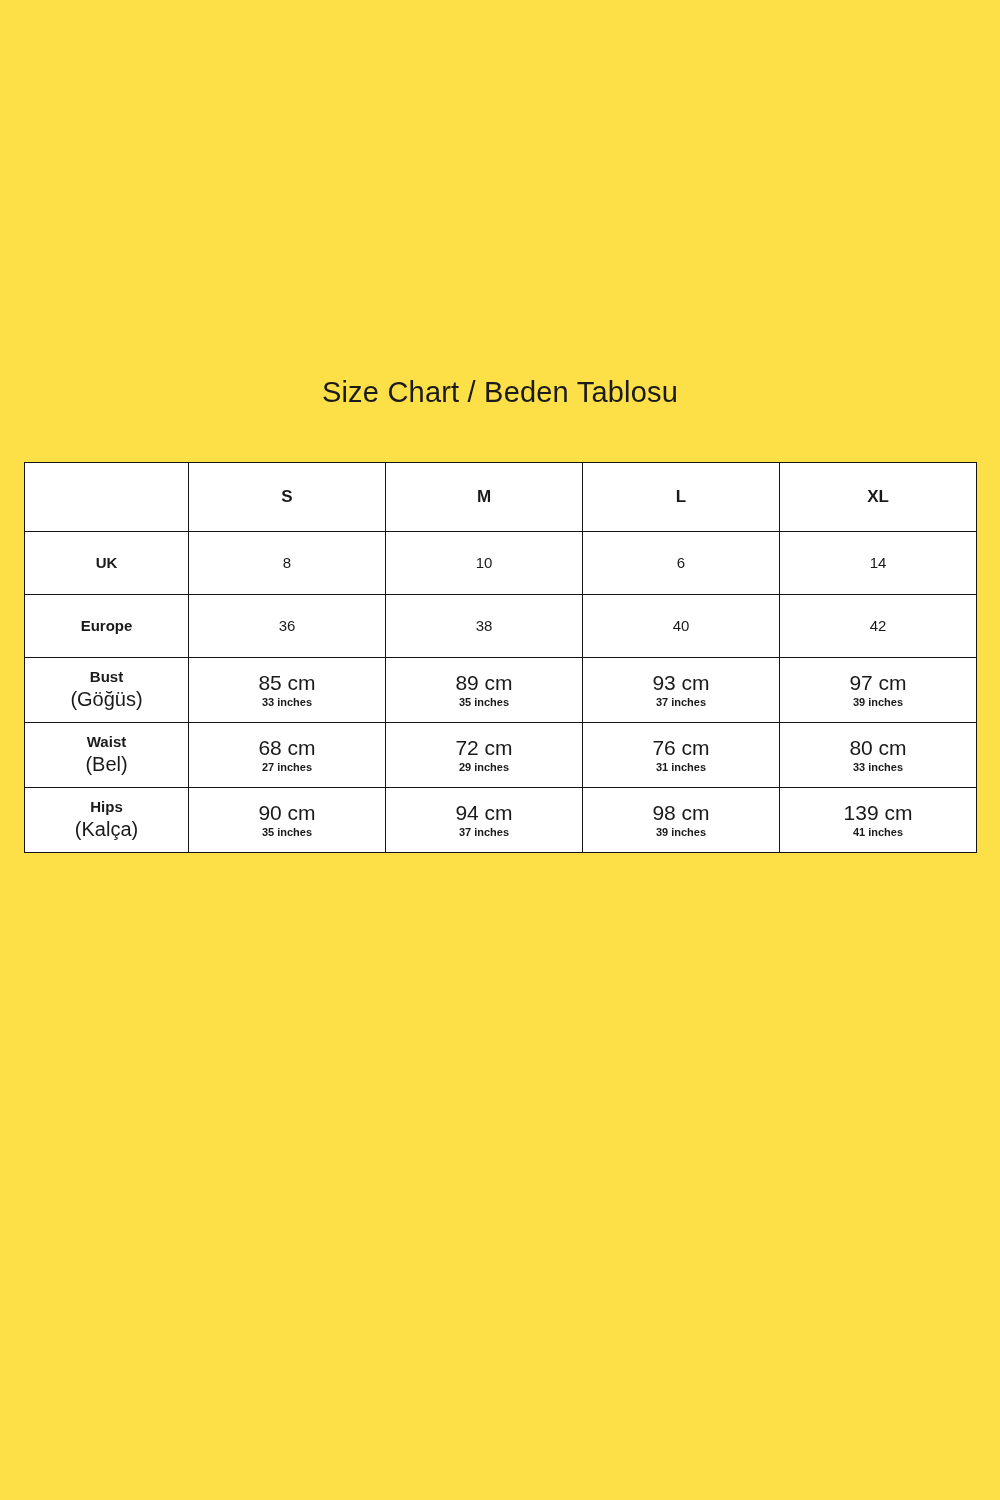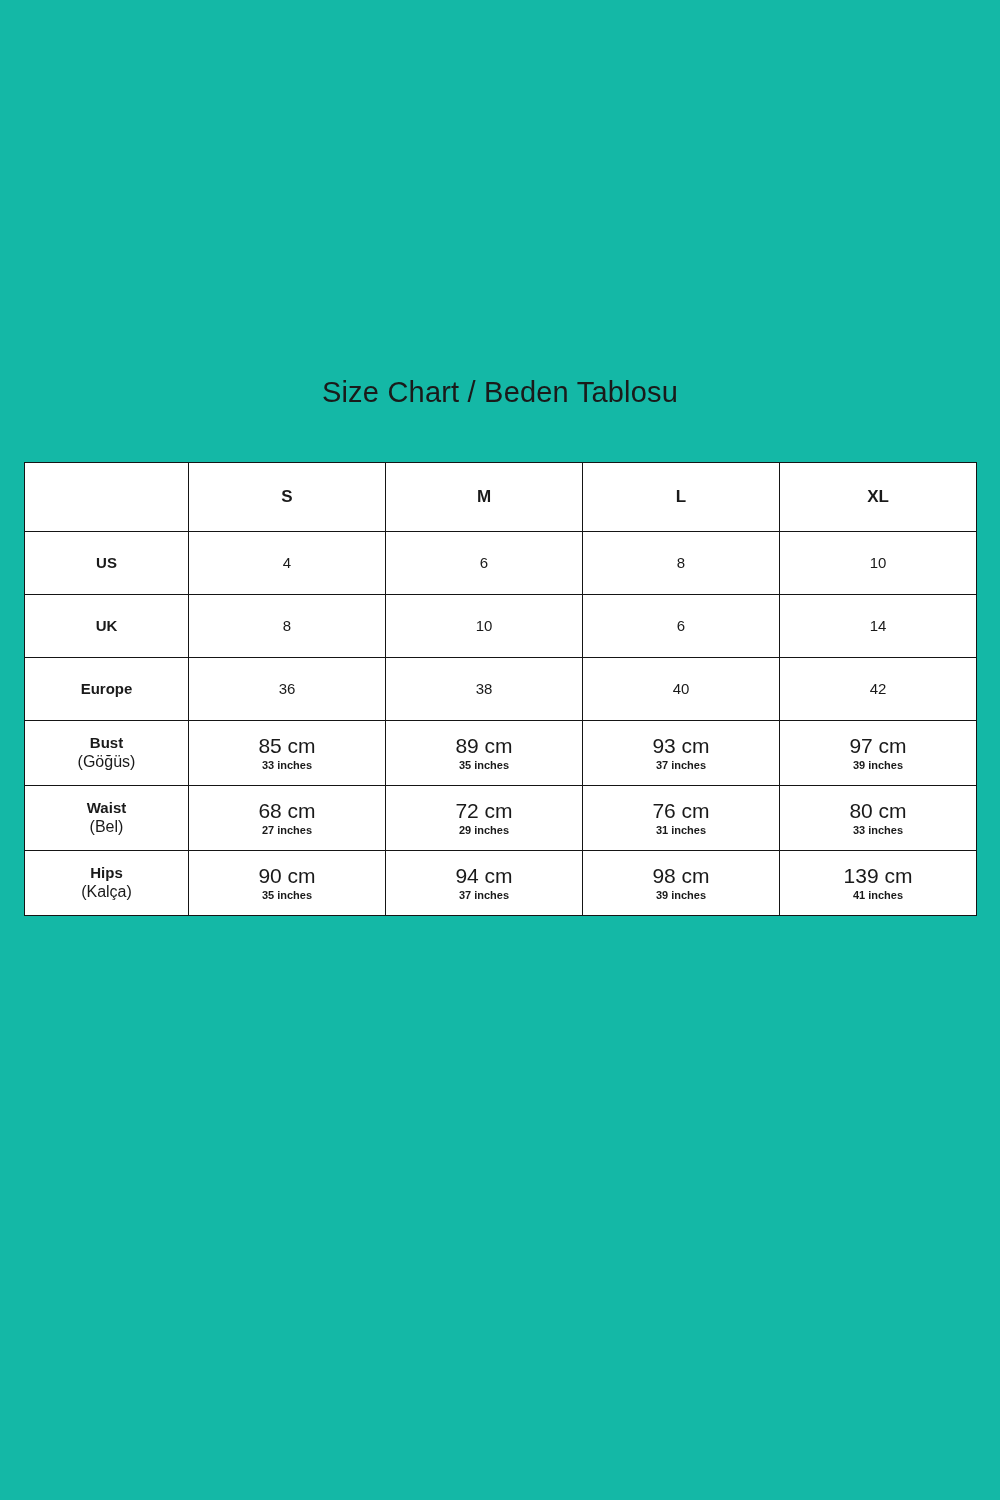--- a/index.html
+++ b/index.html
@@ -15,21 +15,21 @@
     position: relative;
     overflow: hidden;
   }
 
   .page {
     position: absolute;
     top: 0;
     left: 0;
     width: 1000px;
     height: 1500px;
-    background: #14b8a6;
+    background: #fde047;
   }
 
   .chart-title {
     position: absolute;
     top: 376px;
     left: 0;
     width: 1000px;
     text-align: center;
     font-size: 29px;
     font-weight: 400;
@@ -85,21 +85,21 @@
   }
 
   .label-main {
     display: block;
     font-weight: bold;
     font-size: 15px;
   }
   .label-sub {
     display: block;
     font-weight: normal;
-    font-size: 16px;
+    font-size: 20px;
   }
 
   .val-main {
     display: block;
     font-size: 21px;
   }
   .val-sub {
     display: block;
     font-size: 11px;
     font-weight: bold;
@@ -127,27 +127,20 @@
       </colgroup>
       <tbody>
         <tr class="header-row">
           <td class="corner-cell"></td>
           <td>S</td>
           <td>M</td>
           <td>L</td>
           <td>XL</td>
         </tr>
 
-        <tr class="simple-row">
-          <td class="row-label">US</td>
-          <td>4</td>
-          <td>6</td>
-          <td>8</td>
-          <td>10</td>
-        </tr>
 
         <tr class="simple-row">
           <td class="row-label">UK</td>
           <td>8</td>
           <td>10</td>
           <td>6</td>
           <td>14</td>
         </tr>
 
         <tr class="simple-row">

